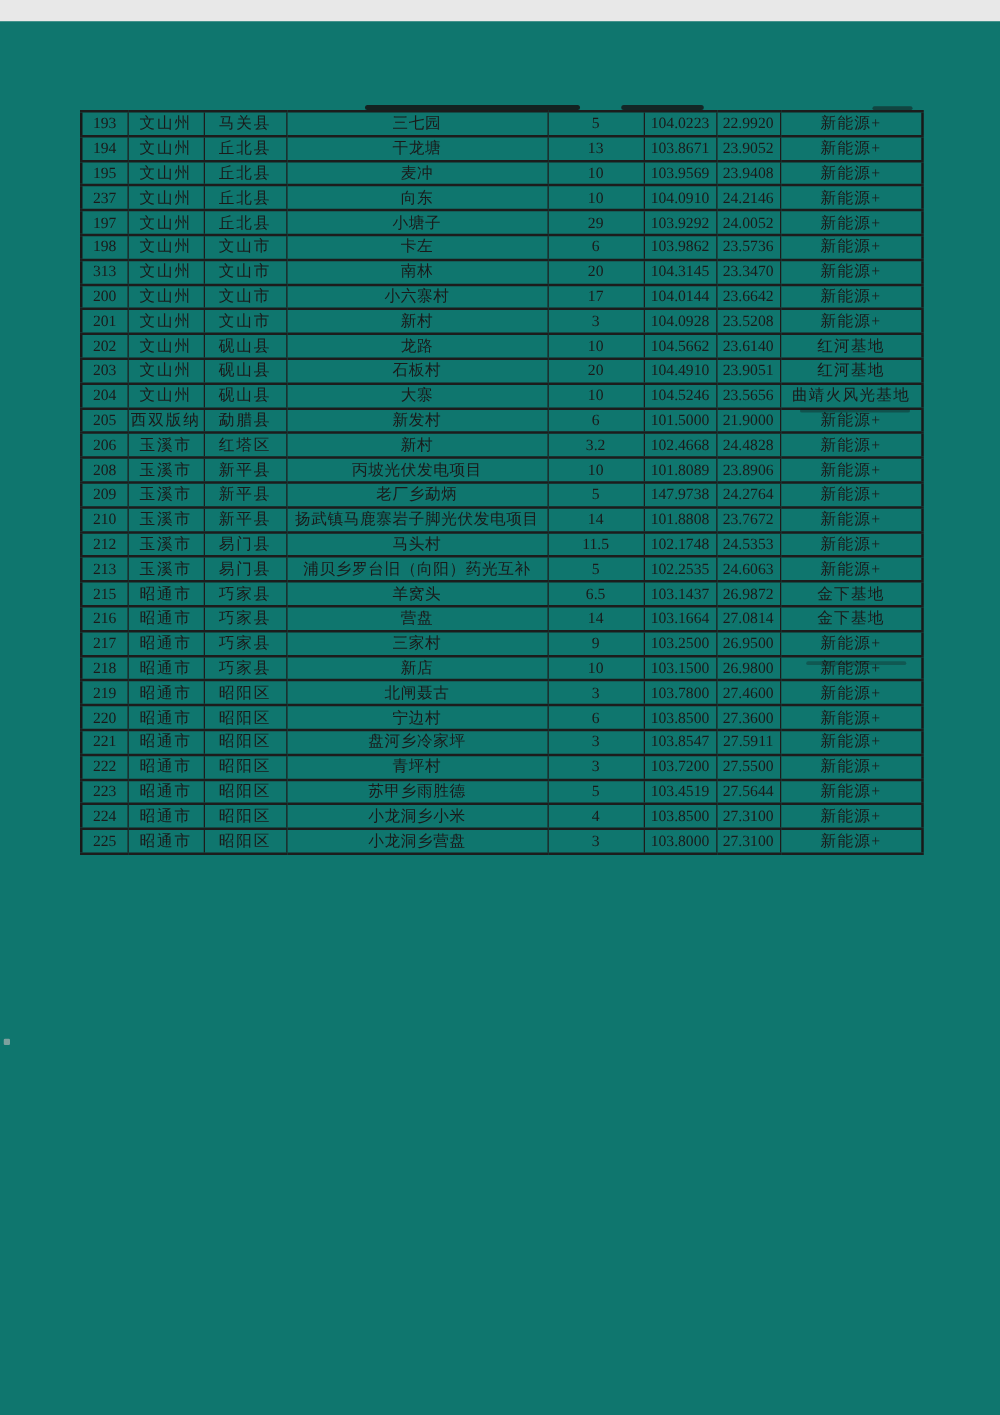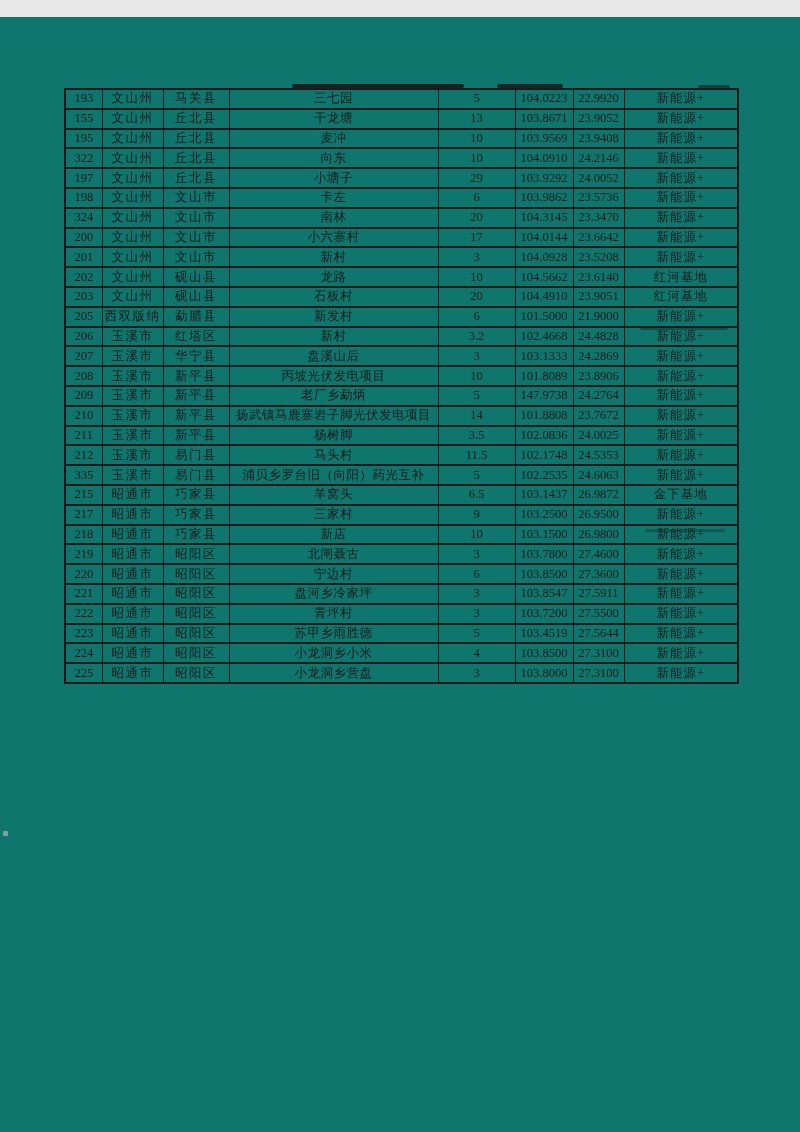--- a/index.html
+++ b/index.html
@@ -77,41 +77,41 @@
           <td class="col-no">193</td>
           <td class="col-cjk">文山州</td>
           <td class="col-cjk">马关县</td>
           <td class="col-name">三七园</td>
           <td class="col-num">5</td>
           <td class="col-num">104.0223</td>
           <td class="col-num">22.9920</td>
           <td class="col-base">新能源+</td>
         </tr>
         <tr>
-          <td class="col-no">155</td>
+          <td class="col-no">194</td>
           <td class="col-cjk">文山州</td>
           <td class="col-cjk">丘北县</td>
           <td class="col-name">干龙塘</td>
           <td class="col-num">13</td>
           <td class="col-num">103.8671</td>
           <td class="col-num">23.9052</td>
           <td class="col-base">新能源+</td>
         </tr>
         <tr>
           <td class="col-no">195</td>
           <td class="col-cjk">文山州</td>
           <td class="col-cjk">丘北县</td>
           <td class="col-name">麦冲</td>
           <td class="col-num">10</td>
           <td class="col-num">103.9569</td>
           <td class="col-num">23.9408</td>
           <td class="col-base">新能源+</td>
         </tr>
         <tr>
-          <td class="col-no">322</td>
+          <td class="col-no">237</td>
           <td class="col-cjk">文山州</td>
           <td class="col-cjk">丘北县</td>
           <td class="col-name">向东</td>
           <td class="col-num">10</td>
           <td class="col-num">104.0910</td>
           <td class="col-num">24.2146</td>
           <td class="col-base">新能源+</td>
         </tr>
         <tr>
           <td class="col-no">197</td>
@@ -127,21 +127,21 @@
           <td class="col-no">198</td>
           <td class="col-cjk">文山州</td>
           <td class="col-cjk">文山市</td>
           <td class="col-name">卡左</td>
           <td class="col-num">6</td>
           <td class="col-num">103.9862</td>
           <td class="col-num">23.5736</td>
           <td class="col-base">新能源+</td>
         </tr>
         <tr>
-          <td class="col-no">324</td>
+          <td class="col-no">313</td>
           <td class="col-cjk">文山州</td>
           <td class="col-cjk">文山市</td>
           <td class="col-name">南林</td>
           <td class="col-num">20</td>
           <td class="col-num">104.3145</td>
           <td class="col-num">23.3470</td>
           <td class="col-base">新能源+</td>
         </tr>
         <tr>
           <td class="col-no">200</td>
@@ -175,20 +175,30 @@
         </tr>
         <tr>
           <td class="col-no">203</td>
           <td class="col-cjk">文山州</td>
           <td class="col-cjk">砚山县</td>
           <td class="col-name">石板村</td>
           <td class="col-num">20</td>
           <td class="col-num">104.4910</td>
           <td class="col-num">23.9051</td>
           <td class="col-base">红河基地</td>
+        </tr>
+        <tr>
+          <td class="col-no">204</td>
+          <td class="col-cjk">文山州</td>
+          <td class="col-cjk">砚山县</td>
+          <td class="col-name">大寨</td>
+          <td class="col-num">10</td>
+          <td class="col-num">104.5246</td>
+          <td class="col-num">23.5656</td>
+          <td class="col-base">曲靖火风光基地</td>
         </tr>
         <tr>
           <td class="col-no">205</td>
           <td class="col-cjk">西双版纳</td>
           <td class="col-cjk">勐腊县</td>
           <td class="col-name">新发村</td>
           <td class="col-num">6</td>
           <td class="col-num">101.5000</td>
           <td class="col-num">21.9000</td>
           <td class="col-base">新能源+</td>
@@ -197,30 +207,20 @@
           <td class="col-no">206</td>
           <td class="col-cjk">玉溪市</td>
           <td class="col-cjk">红塔区</td>
           <td class="col-name">新村</td>
           <td class="col-num">3.2</td>
           <td class="col-num">102.4668</td>
           <td class="col-num">24.4828</td>
           <td class="col-base">新能源+</td>
         </tr>
         <tr>
-          <td class="col-no">207</td>
-          <td class="col-cjk">玉溪市</td>
-          <td class="col-cjk">华宁县</td>
-          <td class="col-name">盘溪山后</td>
-          <td class="col-num">3</td>
-          <td class="col-num">103.1333</td>
-          <td class="col-num">24.2869</td>
-          <td class="col-base">新能源+</td>
-        </tr>
-        <tr>
           <td class="col-no">208</td>
           <td class="col-cjk">玉溪市</td>
           <td class="col-cjk">新平县</td>
           <td class="col-name">丙坡光伏发电项目</td>
           <td class="col-num">10</td>
           <td class="col-num">101.8089</td>
           <td class="col-num">23.8906</td>
           <td class="col-base">新能源+</td>
         </tr>
         <tr>
@@ -237,60 +237,60 @@
           <td class="col-no">210</td>
           <td class="col-cjk">玉溪市</td>
           <td class="col-cjk">新平县</td>
           <td class="col-name">扬武镇马鹿寨岩子脚光伏发电项目</td>
           <td class="col-num">14</td>
           <td class="col-num">101.8808</td>
           <td class="col-num">23.7672</td>
           <td class="col-base">新能源+</td>
         </tr>
         <tr>
-          <td class="col-no">211</td>
-          <td class="col-cjk">玉溪市</td>
-          <td class="col-cjk">新平县</td>
-          <td class="col-name">杨树脚</td>
-          <td class="col-num">3.5</td>
-          <td class="col-num">102.0836</td>
-          <td class="col-num">24.0025</td>
-          <td class="col-base">新能源+</td>
-        </tr>
-        <tr>
           <td class="col-no">212</td>
           <td class="col-cjk">玉溪市</td>
           <td class="col-cjk">易门县</td>
           <td class="col-name">马头村</td>
           <td class="col-num">11.5</td>
           <td class="col-num">102.1748</td>
           <td class="col-num">24.5353</td>
           <td class="col-base">新能源+</td>
         </tr>
         <tr>
-          <td class="col-no">335</td>
+          <td class="col-no">213</td>
           <td class="col-cjk">玉溪市</td>
           <td class="col-cjk">易门县</td>
           <td class="col-name">浦贝乡罗台旧（向阳）药光互补</td>
           <td class="col-num">5</td>
           <td class="col-num">102.2535</td>
           <td class="col-num">24.6063</td>
           <td class="col-base">新能源+</td>
         </tr>
         <tr>
           <td class="col-no">215</td>
           <td class="col-cjk">昭通市</td>
           <td class="col-cjk">巧家县</td>
           <td class="col-name">羊窝头</td>
           <td class="col-num">6.5</td>
           <td class="col-num">103.1437</td>
           <td class="col-num">26.9872</td>
           <td class="col-base">金下基地</td>
         </tr>
         <tr>
+          <td class="col-no">216</td>
+          <td class="col-cjk">昭通市</td>
+          <td class="col-cjk">巧家县</td>
+          <td class="col-name">营盘</td>
+          <td class="col-num">14</td>
+          <td class="col-num">103.1664</td>
+          <td class="col-num">27.0814</td>
+          <td class="col-base">金下基地</td>
+        </tr>
+        <tr>
           <td class="col-no">217</td>
           <td class="col-cjk">昭通市</td>
           <td class="col-cjk">巧家县</td>
           <td class="col-name">三家村</td>
           <td class="col-num">9</td>
           <td class="col-num">103.2500</td>
           <td class="col-num">26.9500</td>
           <td class="col-base">新能源+</td>
         </tr>
         <tr>

